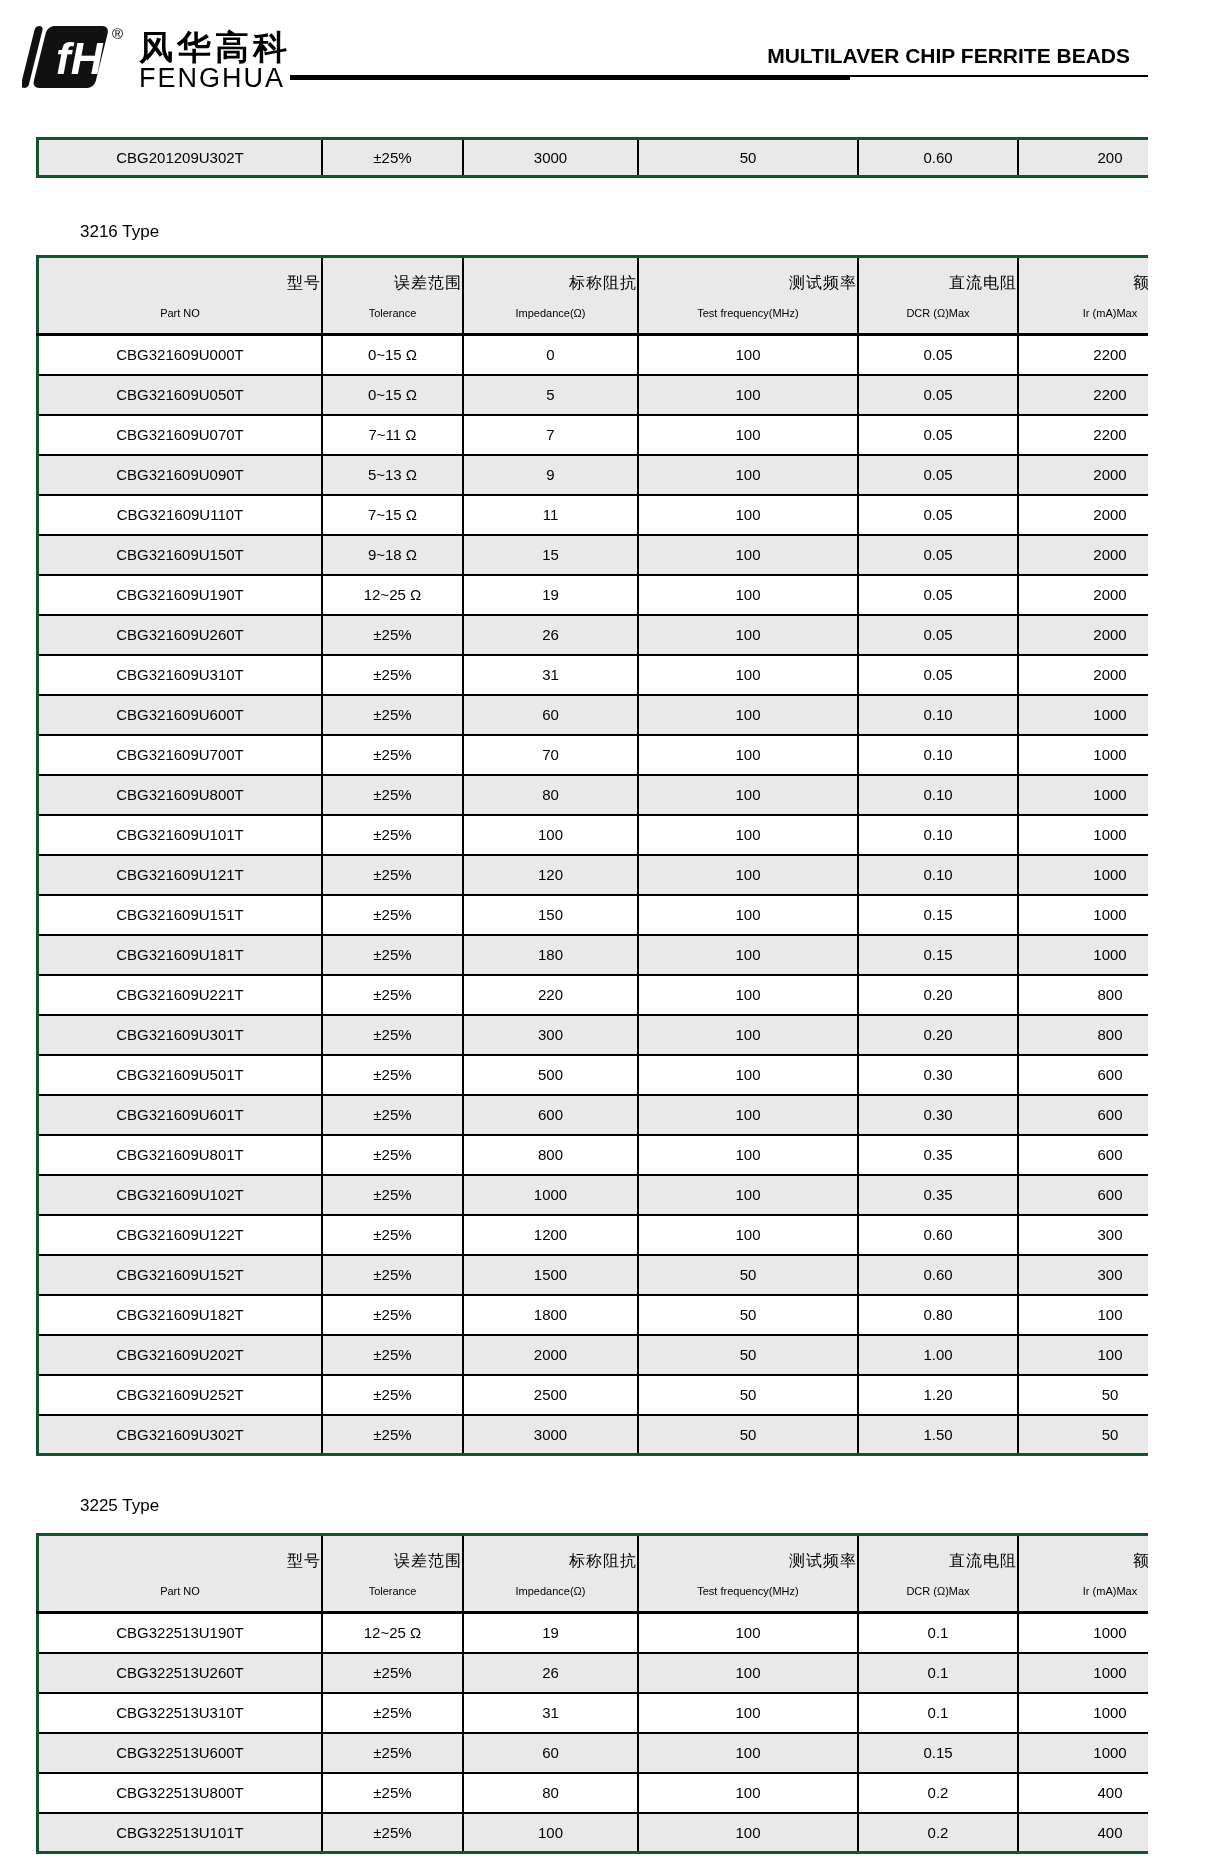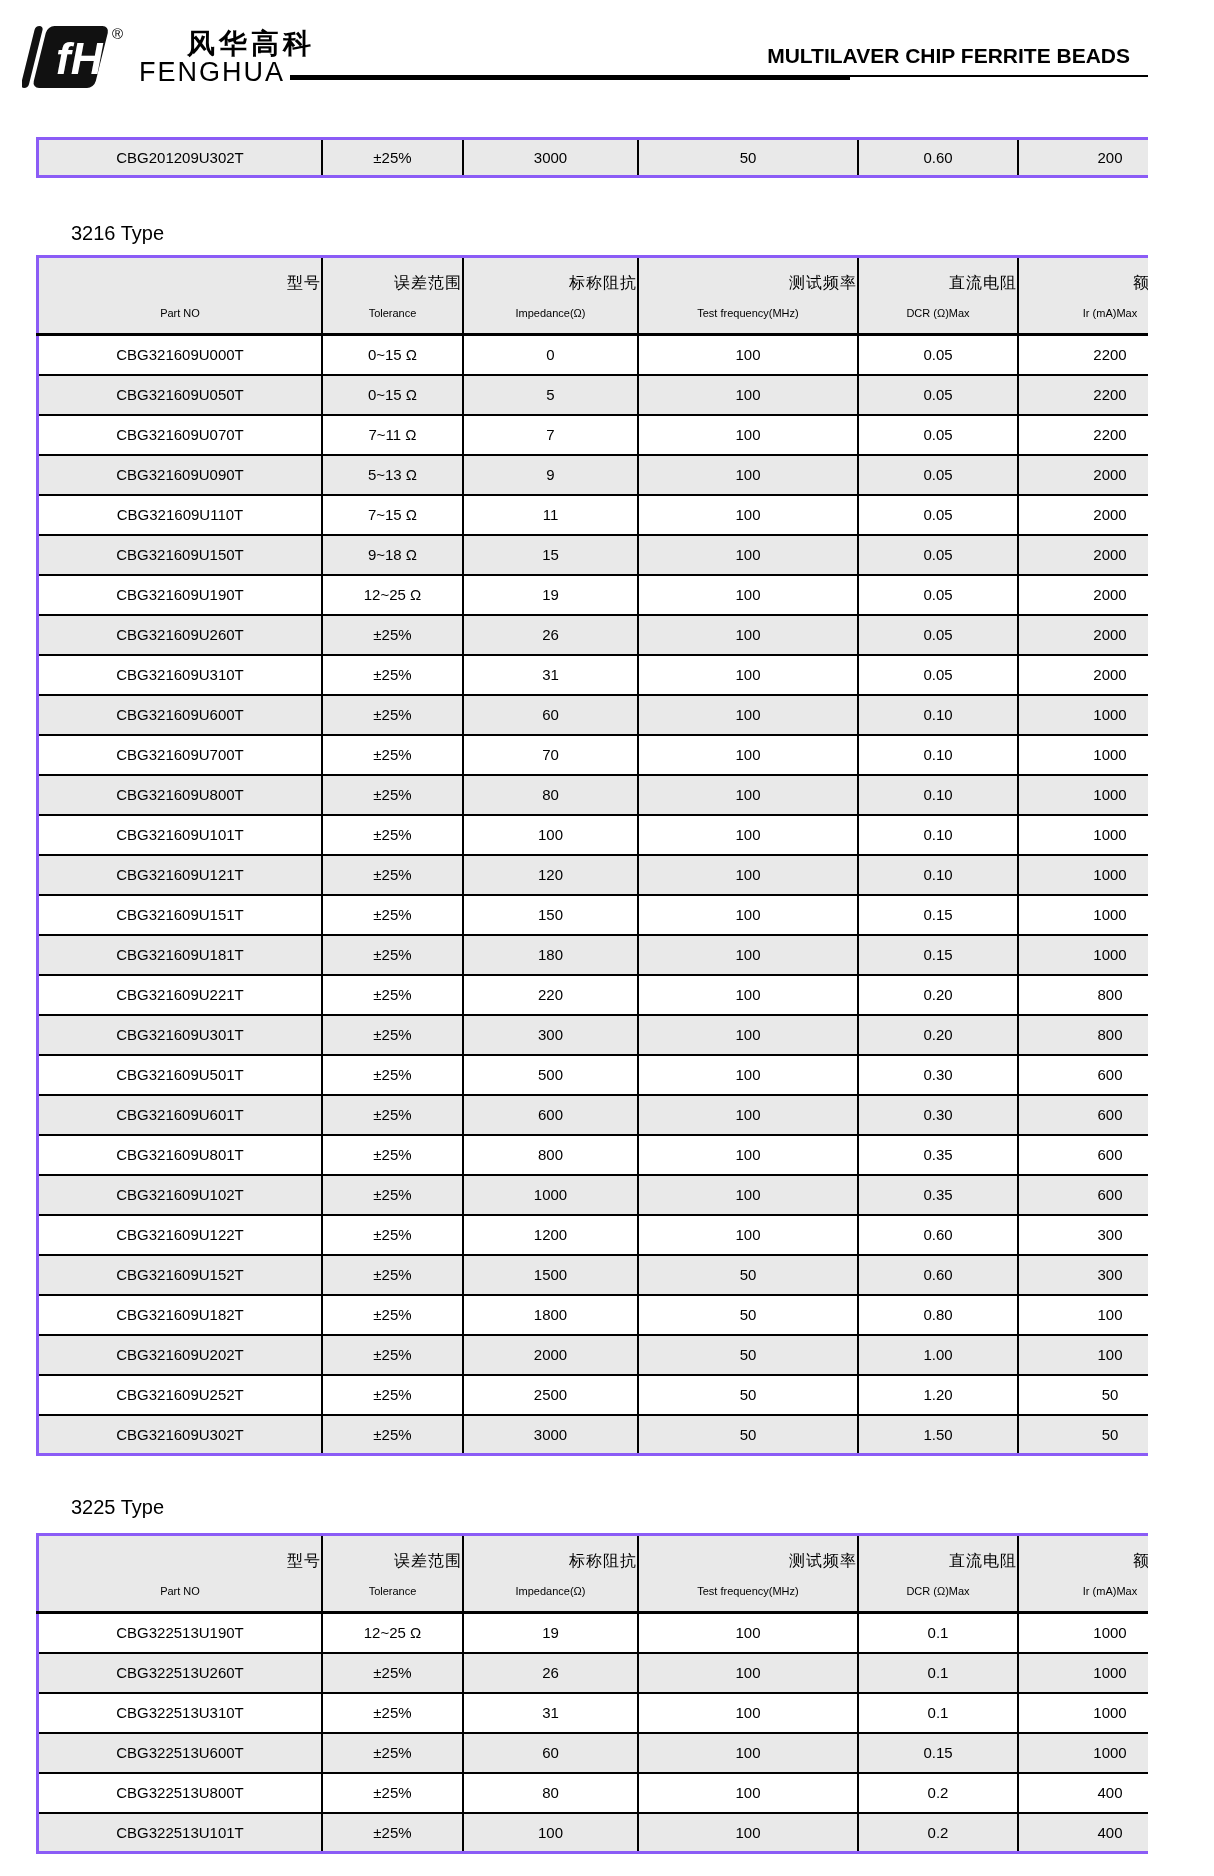--- a/index.html
+++ b/index.html
@@ -5,51 +5,51 @@
   html,body{margin:0;padding:0;background:#ffffff;}
   .page{
     position:relative;width:1148px;height:1876px;background:#ffffff;
     font-family:"Liberation Sans",sans-serif;color:#000;overflow:hidden;
   }
   
   .logo-block{position:absolute;top:24px;left:22px;display:flex;align-items:flex-start;}
   .logo-mark{display:block;}
   .reg{font-size:15px;line-height:1;margin:2px 2px 0 2px;font-weight:normal;}
   .brand-text{margin-left:14px;margin-top:6px;}
-  .brand-cn{font-size:28px;font-weight:bold;letter-spacing:4px;line-height:1.0;white-space:nowrap;margin-left:48px;}
+  .brand-cn{font-size:34px;font-weight:bold;letter-spacing:4px;line-height:1.0;white-space:nowrap;}
   .brand-en{font-size:27px;font-weight:normal;letter-spacing:2px;line-height:1.0;margin-top:1px;}
   .doc-title{position:absolute;top:44px;right:18px;font-size:21px;font-weight:bold;white-space:nowrap;}
   .rule{position:absolute;background:#000;}
   .rule-thick{top:75px;left:290px;width:560px;height:5px;}
   .rule-thin{top:75px;left:850px;width:348px;height:2px;}
   
   .data-table{
     position:absolute;left:36px;width:1152px;border-collapse:collapse;table-layout:fixed;
-    border:3px solid #8b5cf6;background:#fff;
+    border:3px solid #14532d;background:#fff;
   }
   .data-table td{
     border:2px solid #000;text-align:center;vertical-align:middle;
     font-size:15px;padding:0;overflow:hidden;white-space:nowrap;
   }
   .data-table td:nth-child(1){width:282px;}
   .data-table td:nth-child(2){width:139px;}
   .data-table td:nth-child(3){width:173px;}
   .data-table td:nth-child(4){width:218px;}
   .data-table td:nth-child(5){width:158px;}
   .data-table td:nth-child(6){width:182px;}
   .data-table thead td{height:75px;background:#e9e9e9;border-bottom:3px solid #000;}
   .h-cn{font-size:16px;margin-bottom:13px;letter-spacing:1px;text-align:right;}
   .h-en{font-size:11px;}
   .data-table tbody tr{height:40px;}
   .data-table tbody tr:nth-child(even){background:#e9e9e9;}
   
   .top-table{top:137px;}
   .top-table tbody tr{height:38px;background:#e9e9e9;}
   
-  .sec-label{position:absolute;left:71px;font-size:20px;white-space:nowrap;}
+  .sec-label{position:absolute;left:80px;font-size:17px;white-space:nowrap;}
   #label-3216{top:222px;}
   #label-3225{top:1496px;}
   #table-3216{top:255px;}
   #table-3225{top:1533px;}
 </style>
 </head>
 <body>
 
 <div class="page">
 

